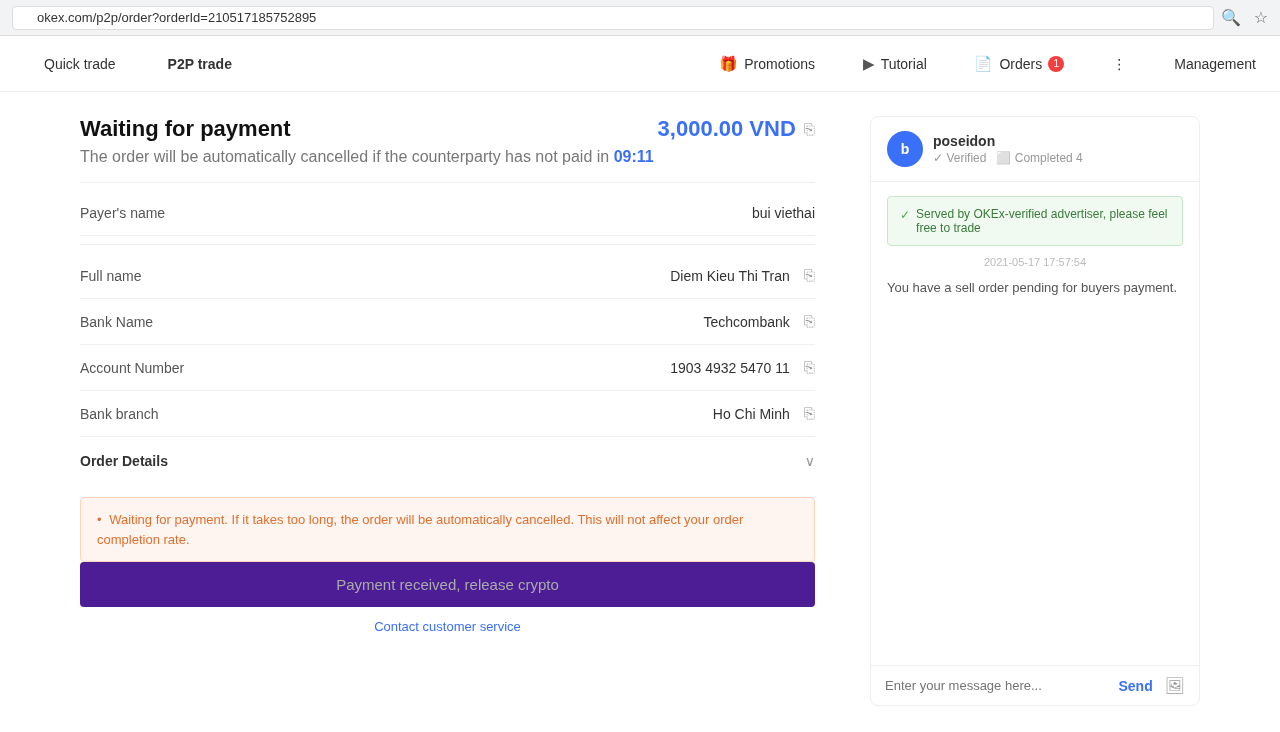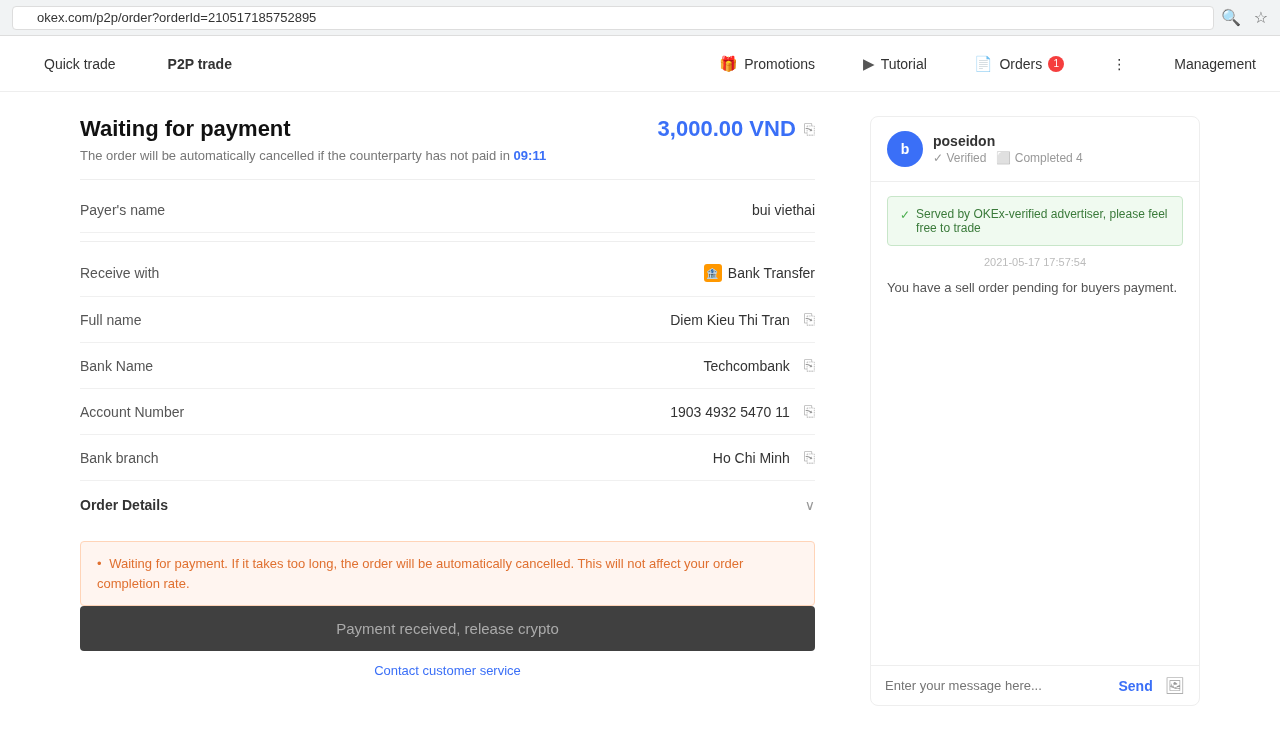--- a/index.html
+++ b/index.html
@@ -79,21 +79,21 @@
     
     .left-panel { flex: 1; padding-right: 40px; }
 
     .page-title {
       font-size: 22px;
       font-weight: 700;
       color: #111;
       margin-bottom: 6px;
     }
     .page-subtitle {
-      font-size: 13px;
+      font-size: 16px;
       color: #777;
       margin-bottom: 8px;
     }
     .countdown { color: #3a6ff7; font-weight: 600; }
 
     .amount-row {
       display: flex;
       align-items: center;
       justify-content: flex-end;
       margin-bottom: 20px;
@@ -151,21 +151,21 @@
       margin-bottom: 0;
       font-size: 13px;
       color: #e07030;
       line-height: 1.5;
     }
     .warning-dot { margin-right: 4px; }
 
     .release-btn {
       width: 100%;
       padding: 14px;
-      background: #404040;
+      background: #4c1d95;
       color: #aaa;
       border: none;
       border-radius: 4px;
       font-size: 15px;
       cursor: not-allowed;
       margin-bottom: 12px;
     }
 
     .contact-link {
       text-align: center;
@@ -333,27 +333,20 @@
 
     <hr class="divider">
 
     <div class="info-row">
       <span class="info-label">Payer's name</span>
       <span class="info-value">bui viethai</span>
     </div>
 
     <hr class="divider">
 
-    <div class="info-row">
-      <span class="info-label">Receive with</span>
-      <span class="info-value">
-        <span class="bank-icon">🏦</span>
-        <span>Bank Transfer</span>
-      </span>
-    </div>
 
     <div class="info-row">
       <span class="info-label">Full name</span>
       <span class="info-value">
         <span>Diem Kieu Thi Tran</span>
         <span class="copy-icon">⎘</span>
       </span>
     </div>
 
     <div class="info-row">

